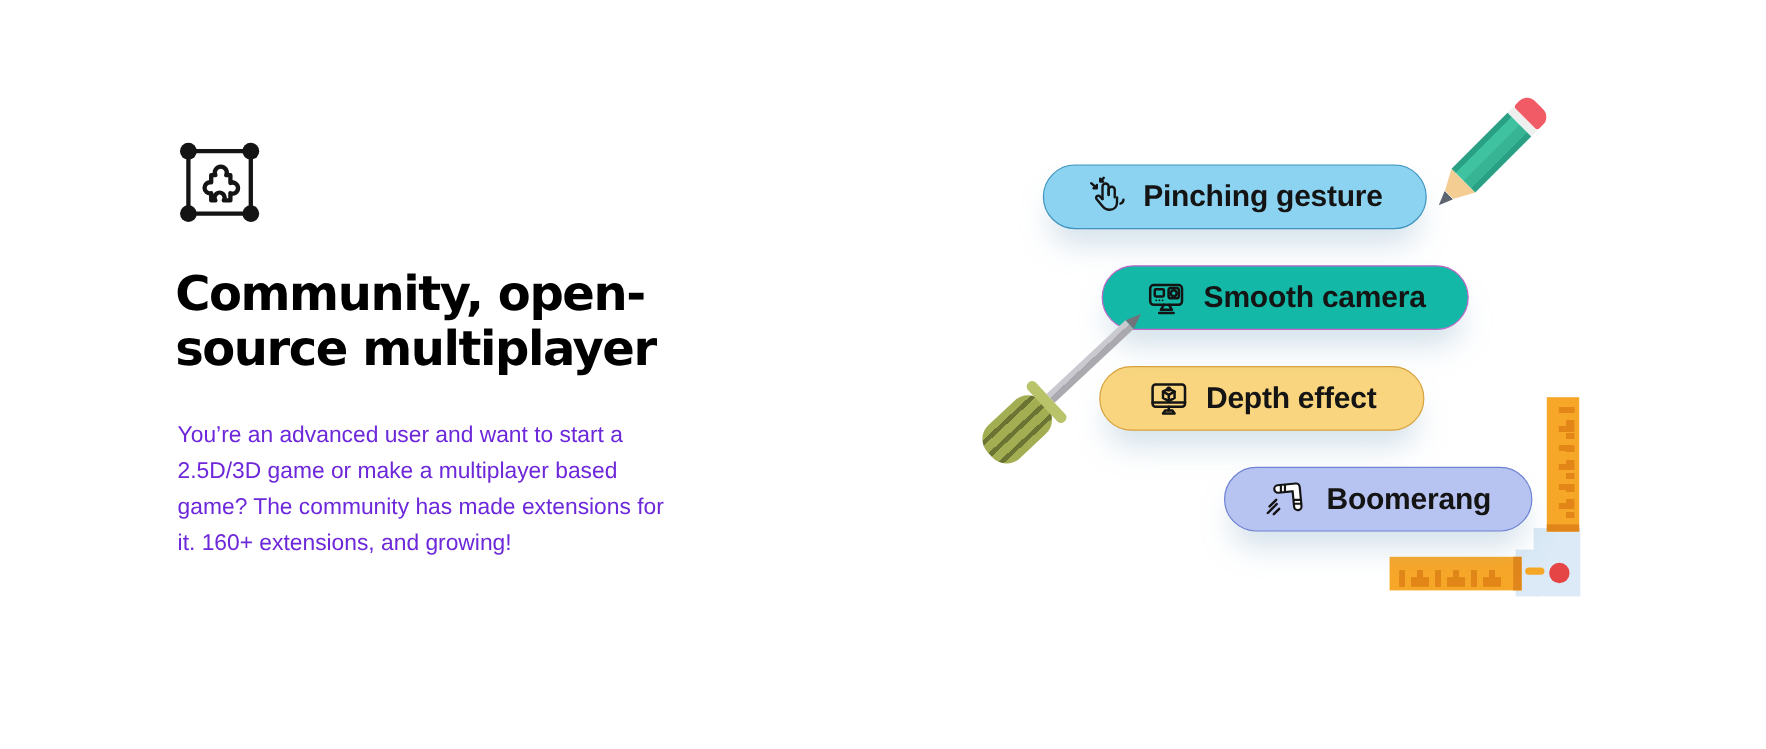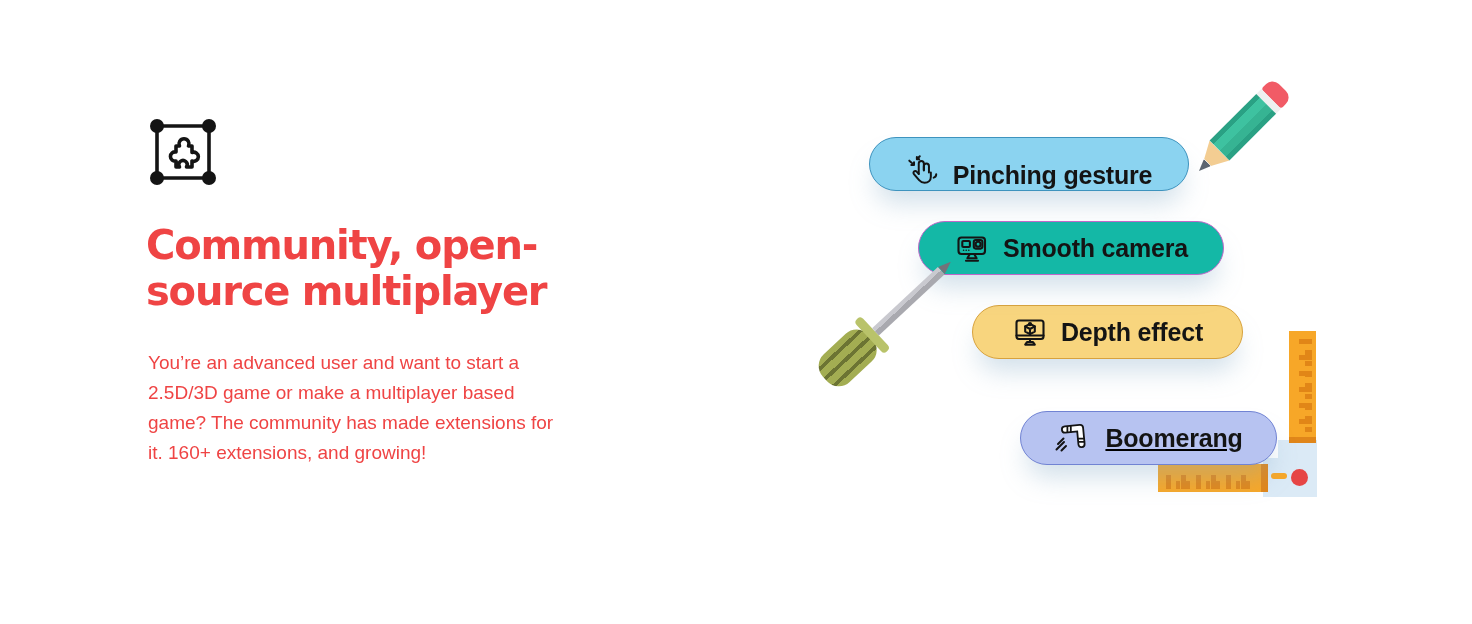--- a/index.html
+++ b/index.html
@@ -3,34 +3,34 @@
 <meta charset="utf-8">
 <style>
   html,body{margin:0;padding:0;background:#ffffff;}
   .stage{position:relative;width:1472px;height:624px;background:#ffffff;overflow:hidden;
          font-family:"Liberation Sans",sans-serif;}
 
   
   .intro-icon{position:absolute;left:146px;top:115px;}
   .headline{position:absolute;left:146px;top:222px;margin:0;
             font-family:"DejaVu Sans",sans-serif;font-weight:900;
-            font-size:40px;line-height:46px;letter-spacing:-1.2px;color:#ef4444;}
+            font-size:40px;line-height:46px;letter-spacing:-1.2px;color:#000000;}
   .paragraph{position:absolute;left:148px;top:348px;width:424px;margin:0;
-             font-size:19px;line-height:30px;color:#ef4444;}
+             font-size:19px;line-height:30px;color:#6d28d9;}
 
   
   .pill{position:absolute;height:54px;border:1.6px solid #999;border-radius:28px;
         display:flex;align-items:center;justify-content:center;gap:13px;
         box-sizing:border-box;box-shadow:0 18px 26px -6px rgba(125,165,195,.35);}
   .pill .lbl{font-weight:700;font-size:25px;color:#141414;letter-spacing:-0.2px;
              font-family:"Liberation Sans",sans-serif;}
-  .pill-1{left:869px;top:137px;width:320px;align-items:flex-end;}
+  .pill-1{left:869px;top:137px;width:320px;}
   .pill-2{left:918px;top:221px;width:306px;z-index:2;}
-  .pill-3{left:972px;top:305px;width:271px;justify-content:center;}
-  .pill-4{left:1020px;top:411px;width:257px;z-index:2;text-decoration:underline;}
+  .pill-3{left:916px;top:305px;width:271px;justify-content:center;}
+  .pill-4{left:1020px;top:389px;width:257px;z-index:2;}
   .pill svg{flex:0 0 auto;}
 
   
   .pencil{position:absolute;left:1226px;top:70px;width:28px;height:120px;
           transform:rotate(45deg);z-index:1;}
   .pencil .eraser{height:16px;background:var(--pencil-eraser);border-radius:9px 9px 3px 3px;}
   .pencil .band{height:7px;background:var(--pencil-band);}
   .pencil .shaft{height:66px;background:linear-gradient(90deg,#2aa184 0 18%,#3ec2a0 18% 52%,var(--pencil-body) 52% 82%,#2aa184 82% 100%);}
   .pencil .wood{height:17px;background:var(--pencil-wood);
                 clip-path:polygon(0 0,100% 0,67% 100%,33% 100%);}

